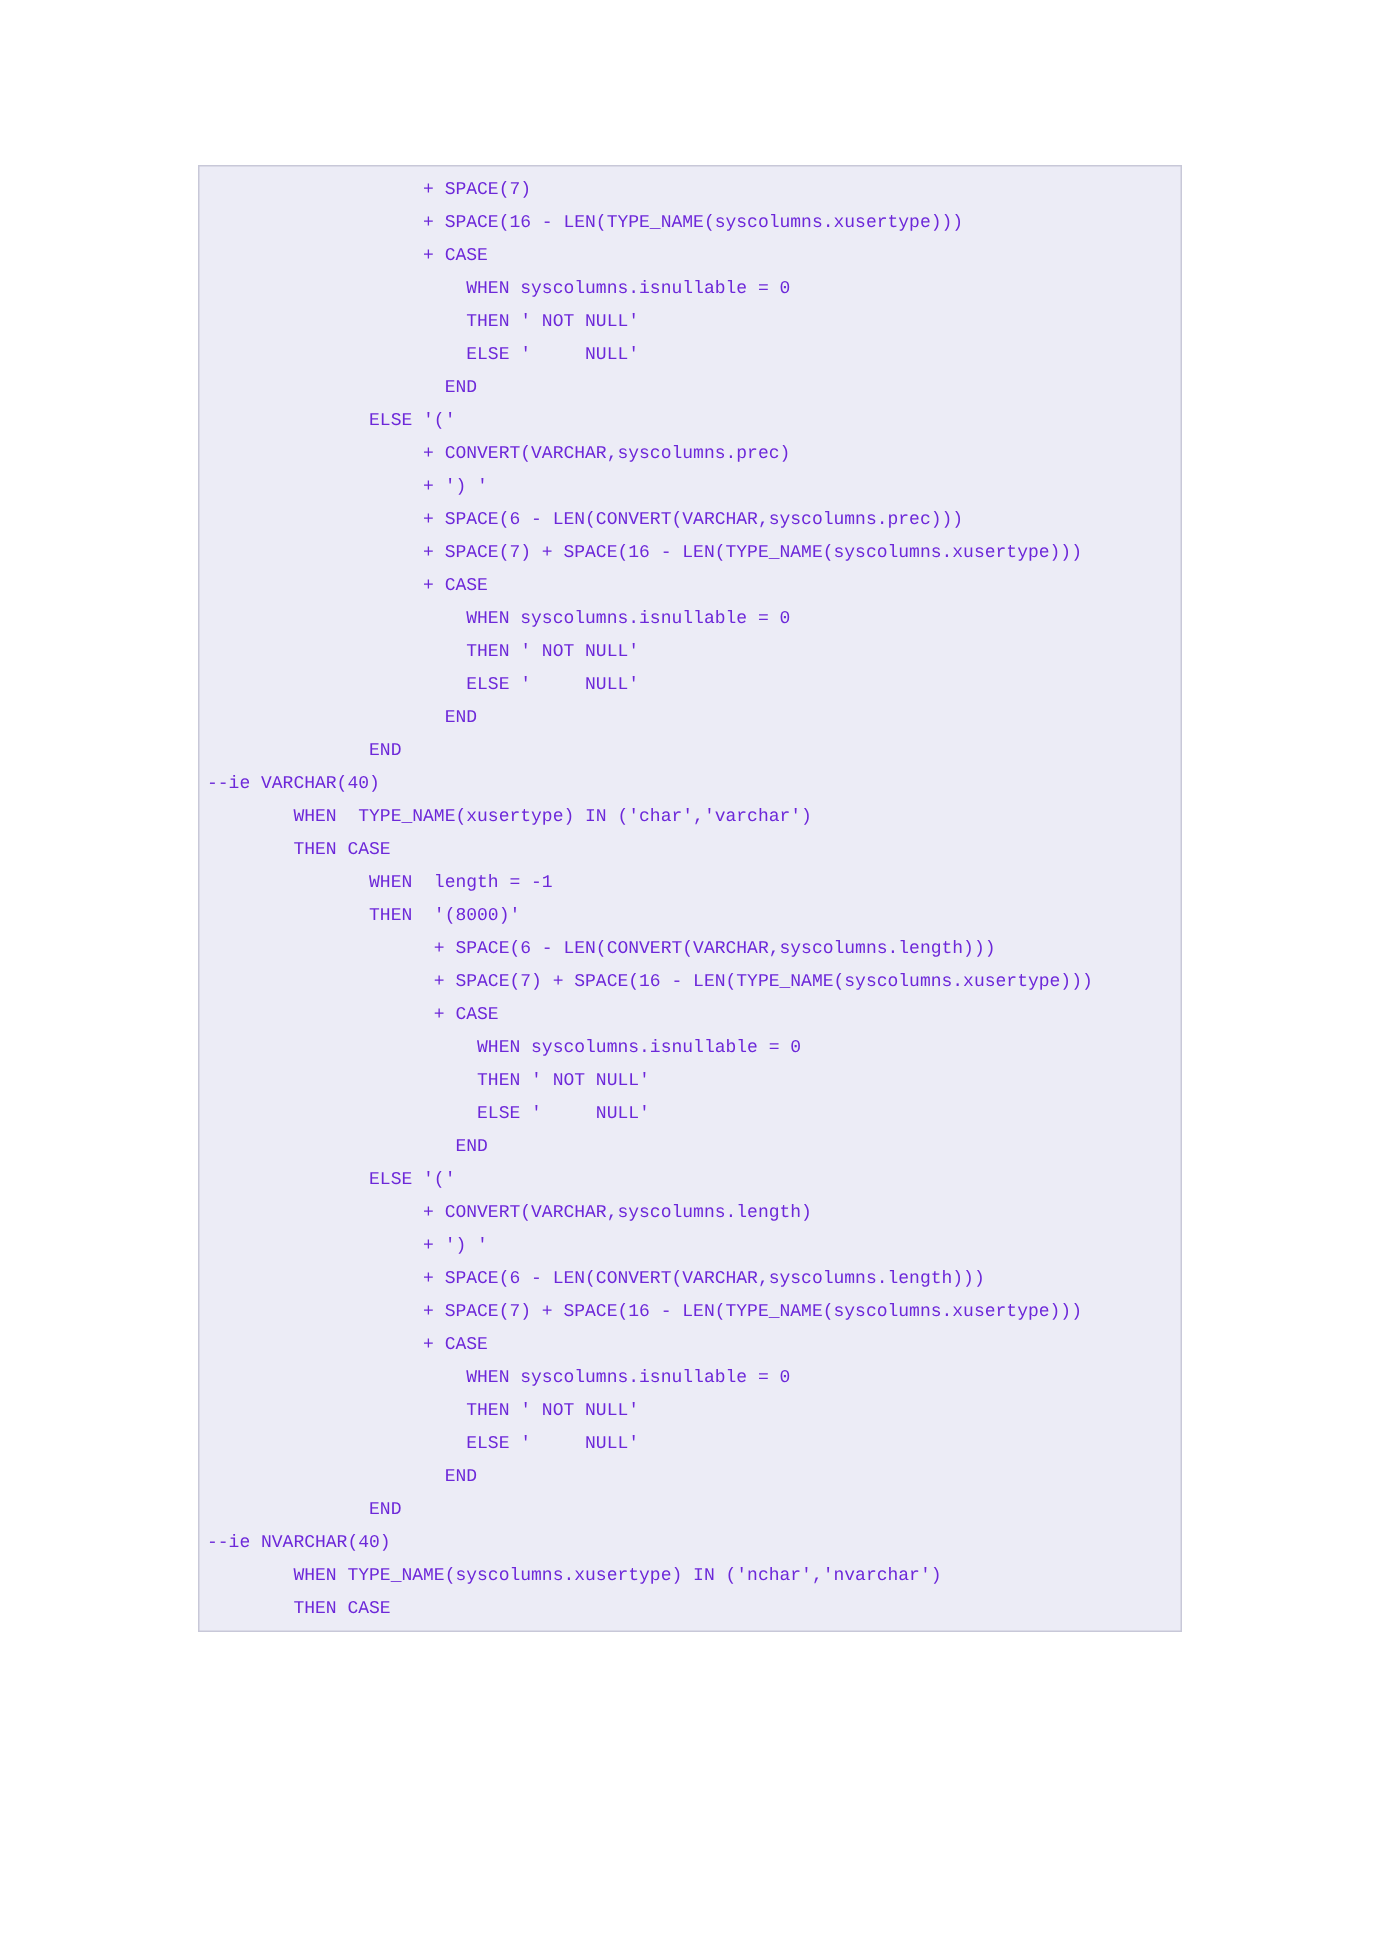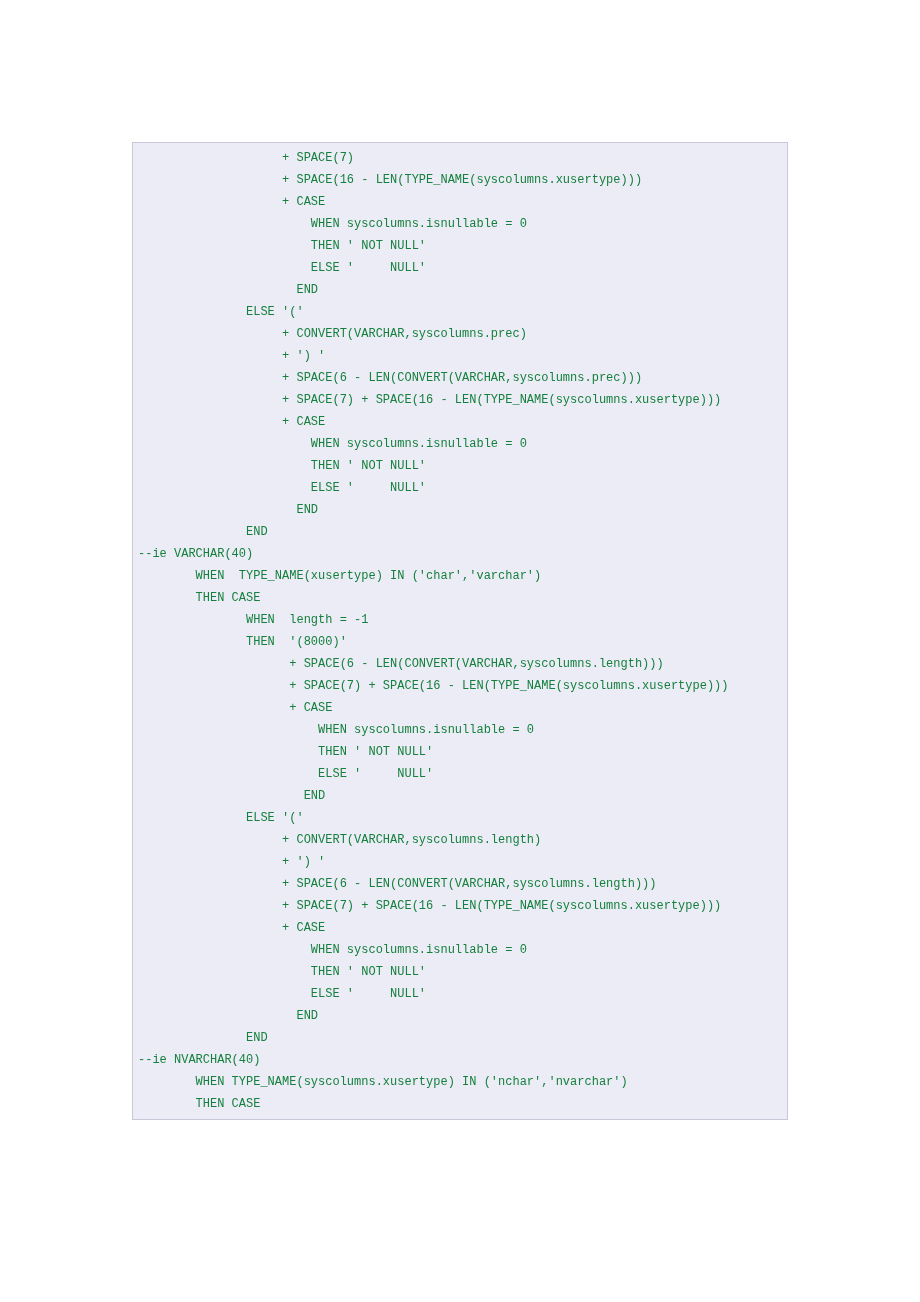--- a/index.html
+++ b/index.html
@@ -11,24 +11,23 @@
   }
   .page {
     padding: 110px 132px 110px 132px;
   }
   .code-box {
     background: #ECECF6;
     border: 1px solid #C8C8D8;
     padding: 4px 5px;
     font-size: 12px;
     line-height: 22px;
-    color: #15803d;
+    color: #6d28d9;
     white-space: pre;
     overflow: hidden;
-    margin-top: 32px;
   }
 </style>
 </head>
 <body>
 
 <div class="page">
   <div class="code-box"><span>                    + SPACE(7)
                     + SPACE(16 - LEN(TYPE_NAME(syscolumns.xusertype)))
                     + CASE
                         WHEN syscolumns.isnullable = 0

